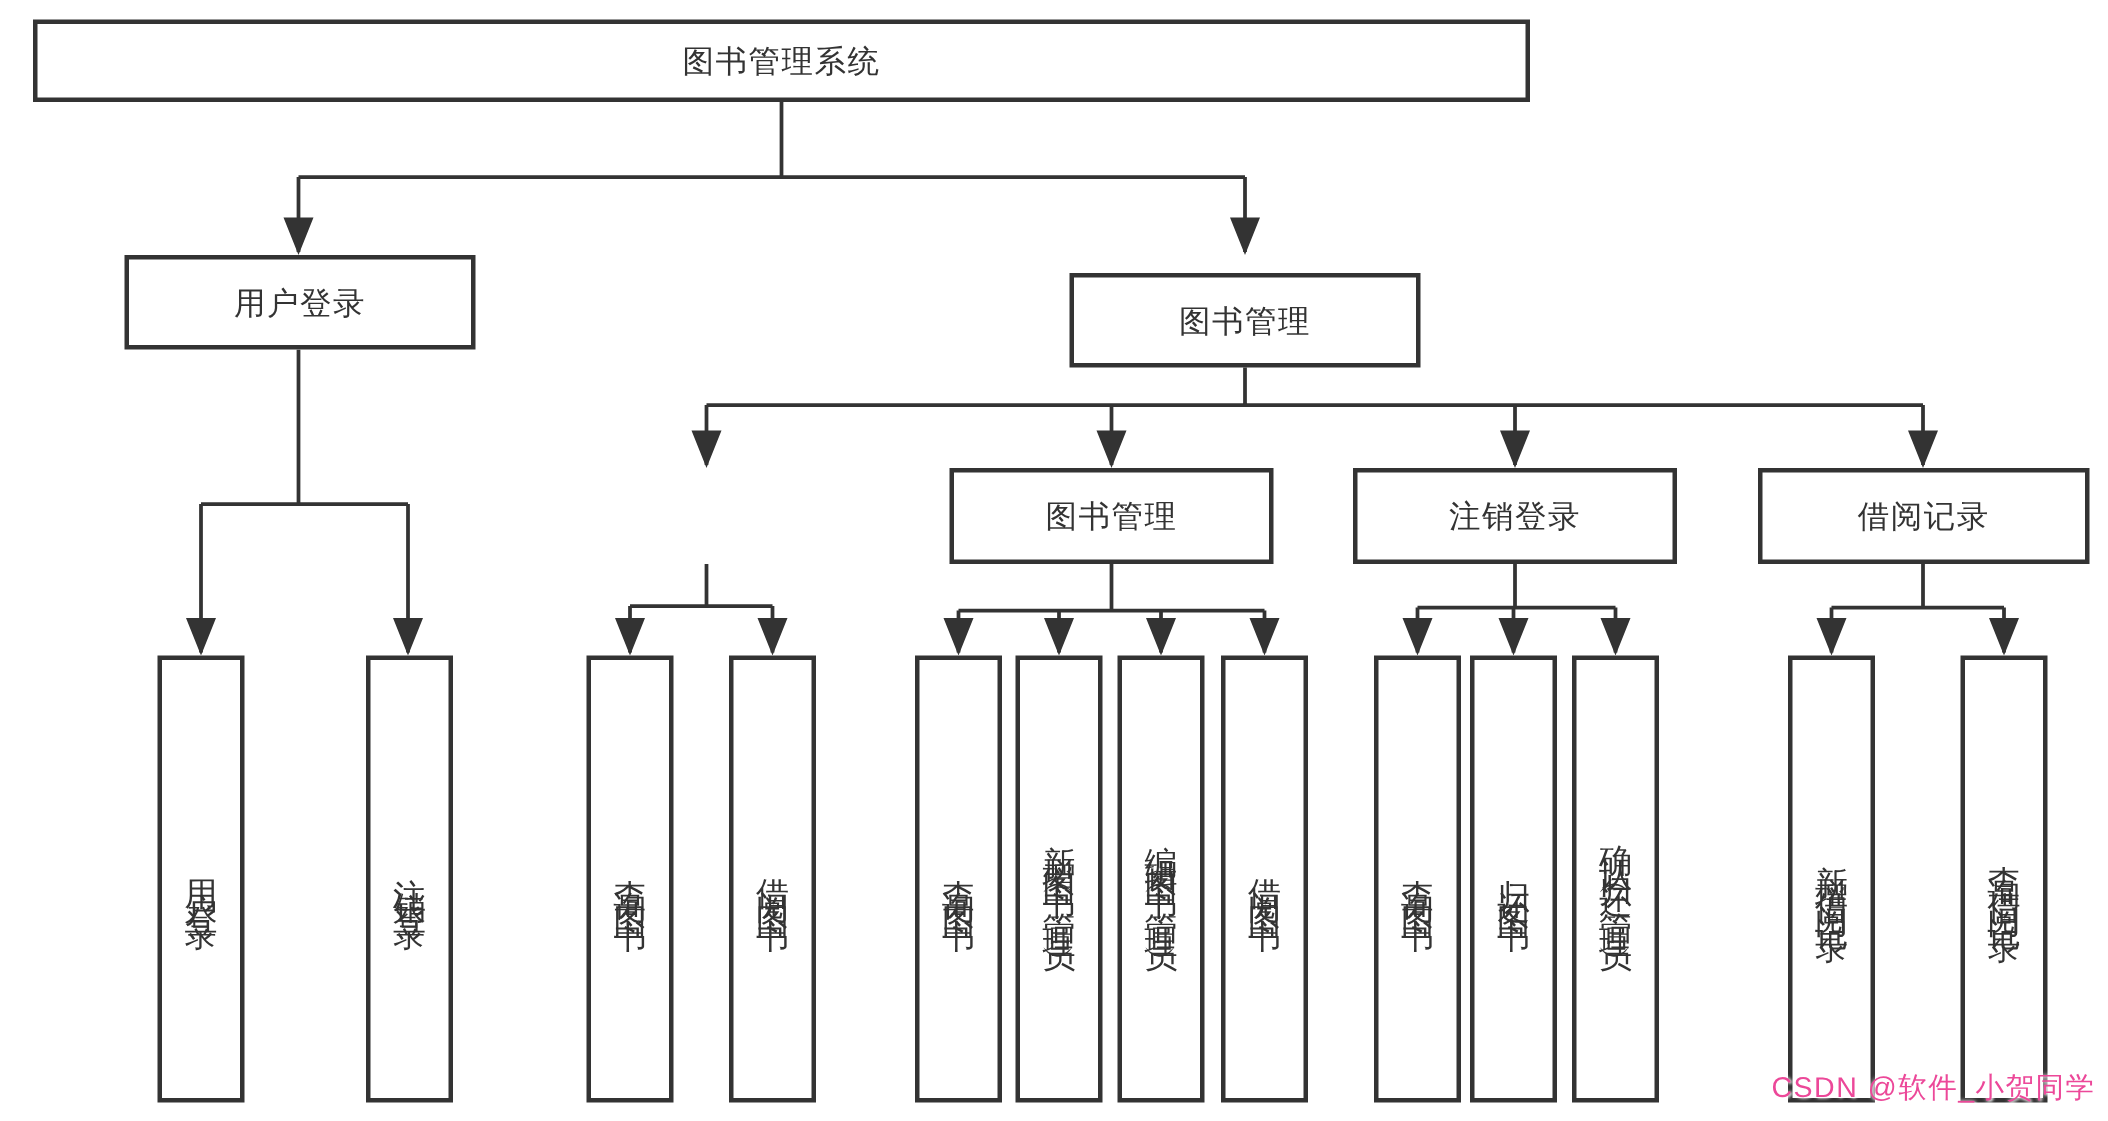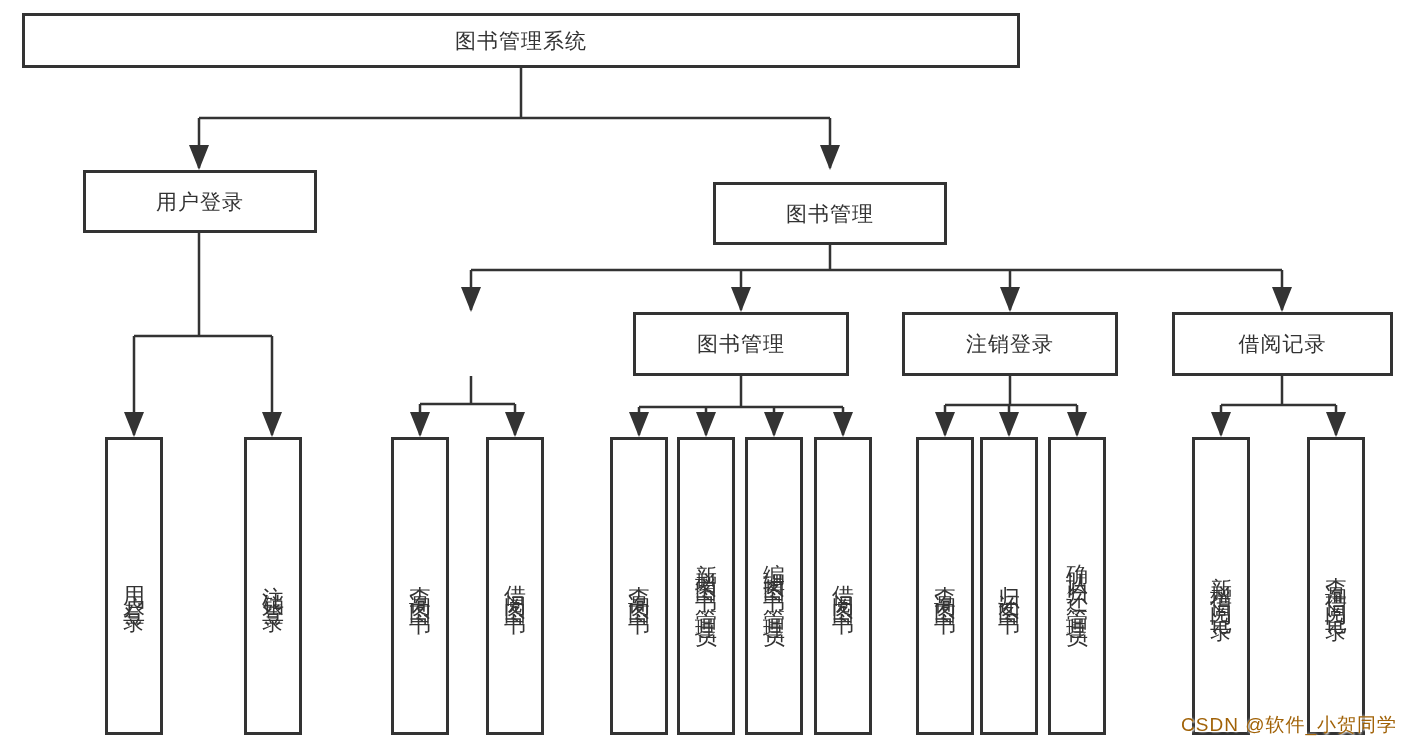--- a/index.html
+++ b/index.html
@@ -79,21 +79,21 @@
   .leaf-cb-confirm       { left: 1048px; }
   .leaf-rec-add          { left: 1192px; }
   .leaf-rec-query        { left: 1307px; }
   .watermark {
     position: absolute;
     right: 8px;
     bottom: 9px;
     z-index: 3;
     font-size: 19px;
     letter-spacing: 1px;
-    color: #a16207;
+    color: #ec4899;
     text-shadow: 0 0 3px #ffffff, 1px 1px 2px #ffffff;
     white-space: nowrap;
   }
 </style>
 </head>
 <body>
 
 <div class="canvas">
 
   <svg class="connectors" viewBox="0 0 1405 747" xmlns="http://www.w3.org/2000/svg">

